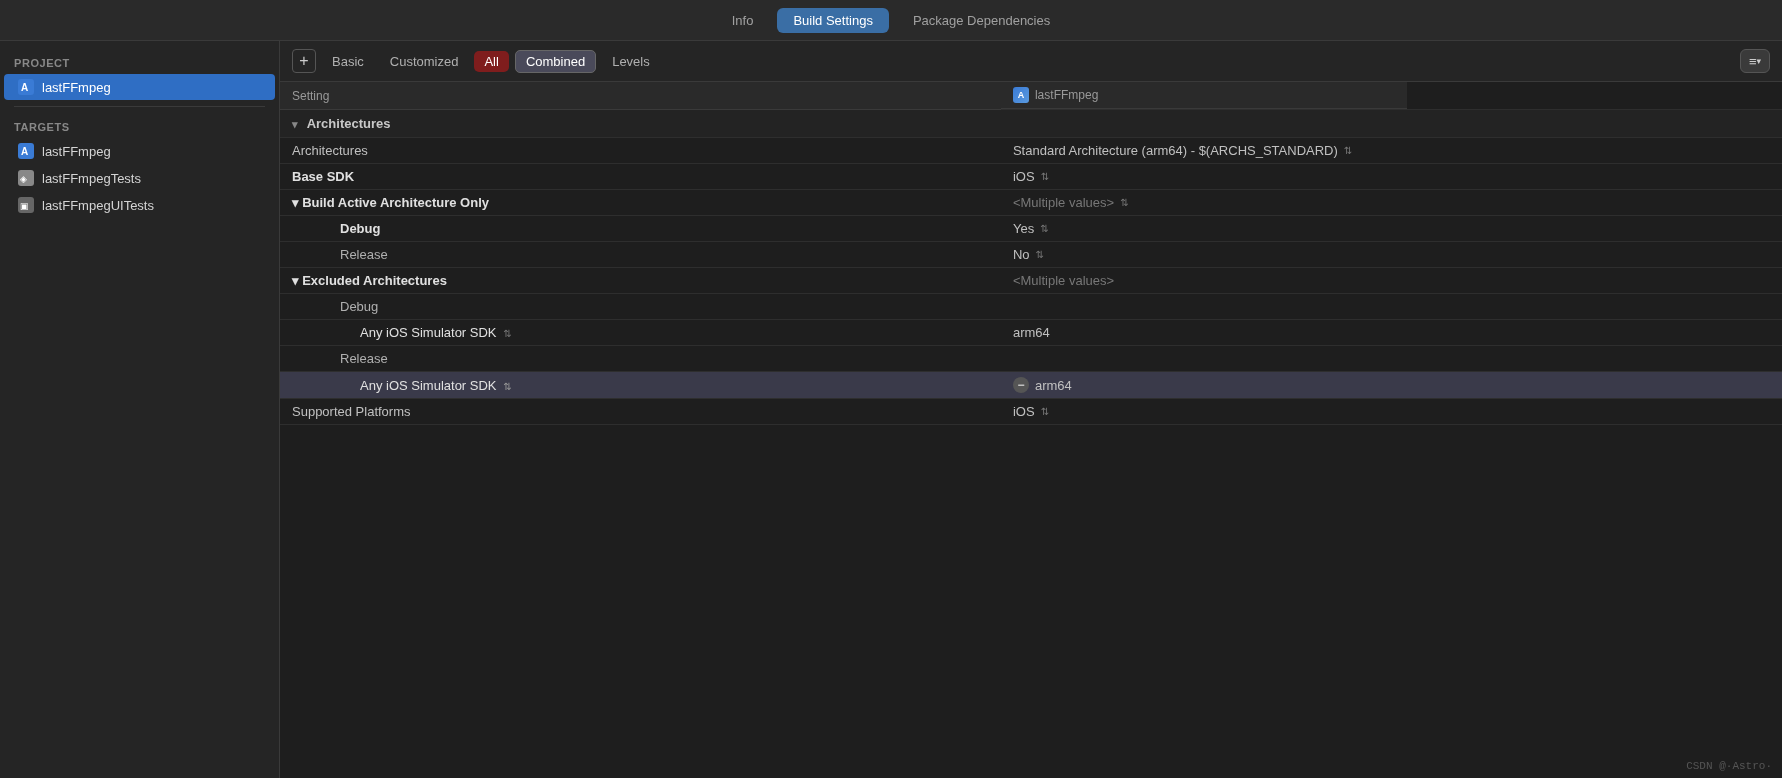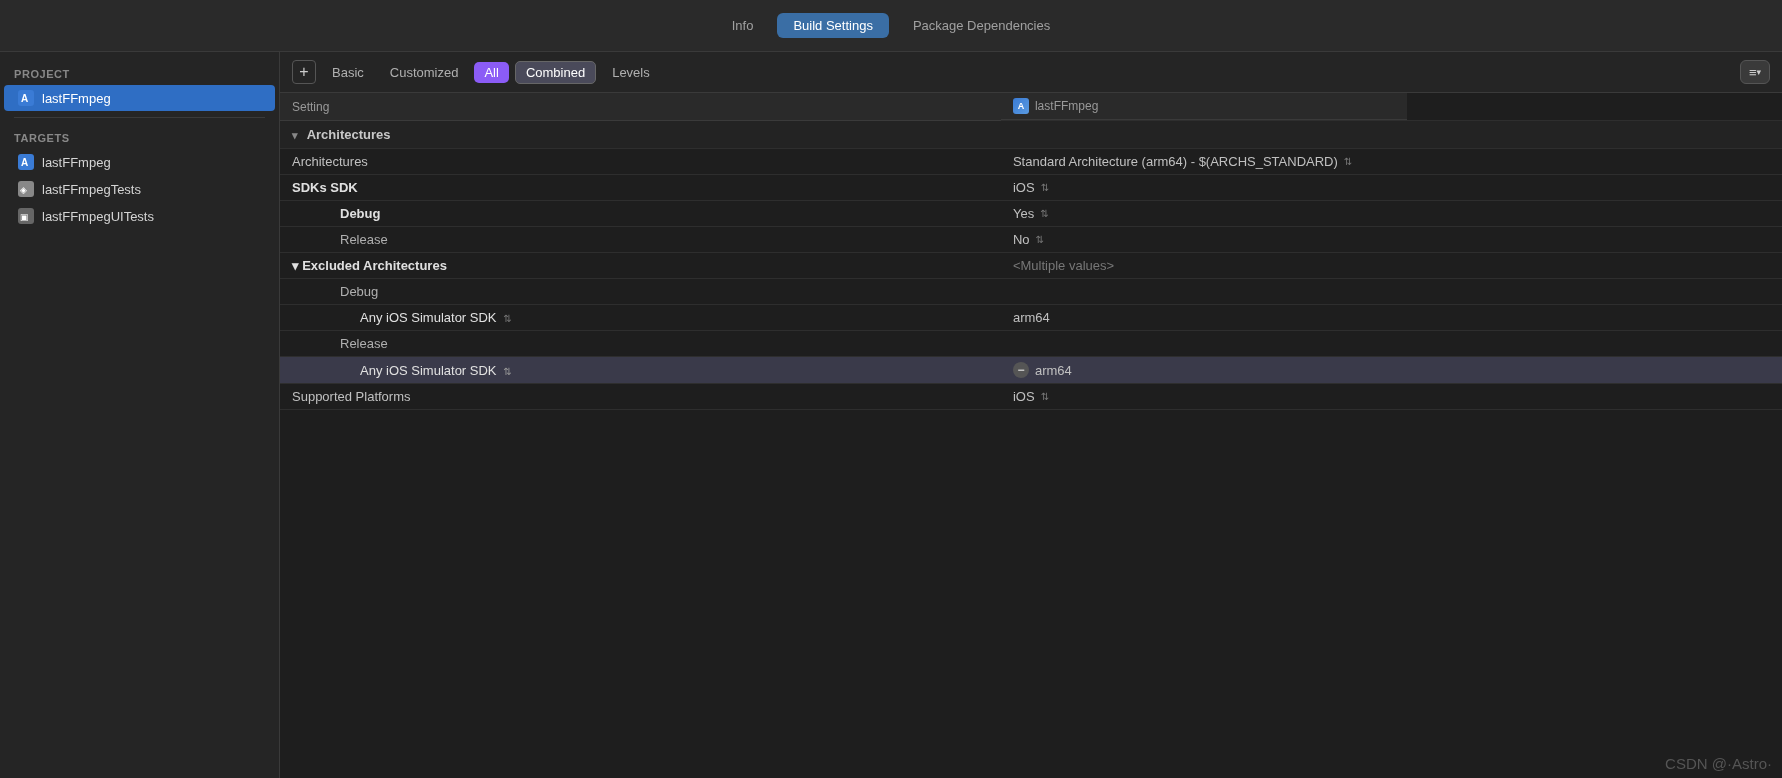--- a/index.html
+++ b/index.html
@@ -11,21 +11,21 @@
       width: 1782px;
       height: 778px;
       overflow: hidden;
       display: flex;
       flex-direction: column;
     }
 
     
     .top-bar {
       background: #2a2a2a;
-      height: 52px;
+      height: 41px;
       display: flex;
       align-items: center;
       justify-content: center;
       gap: 8px;
       border-bottom: 1px solid #3a3a3a;
       flex-shrink: 0;
     }
     .top-bar-btn {
       background: transparent;
       border: none;
@@ -130,21 +130,21 @@
     .filter-btn {
       background: transparent;
       border: none;
       color: #b0b0b0;
       font-size: 13px;
       padding: 3px 10px;
       border-radius: 5px;
       cursor: pointer;
     }
     .filter-btn.all-active {
-      background: #8b5cf6;
+      background: #7f1d1d;
       color: #fff;
     }
     .filter-btn.combined-active {
       background: #4a4a5a;
       color: #fff;
       border: 1px solid #666;
     }
     .filter-right {
       margin-left: auto;
       display: flex;
@@ -280,21 +280,22 @@
       font-size: 12px;
       font-weight: bold;
       flex-shrink: 0;
     }
 
     .watermark {
       position: fixed;
       bottom: 6px;
       right: 10px;
       color: #555;
-      font-size: 15px;
+      font-size: 11px;
+      font-family: Liberation Mono, monospace;
     }
   </style>
 </head>
 <body>
 
 <div class="top-bar">
   <button class="top-bar-btn">Info</button>
   <button class="top-bar-btn active">Build Settings</button>
   <button class="top-bar-btn">Package Dependencies</button>
 </div>
@@ -389,29 +390,41 @@
             <td class="setting-name">Architectures</td>
             <td>
               <div class="setting-value">
                 <span>Standard Architecture (arm64)  -  $(ARCHS_STANDARD)</span>
                 <span class="stepper">⇅</span>
               </div>
             </td>
           </tr>
 
           <tr>
-            <td class="setting-name bold">SDKs SDK</td>
+            <td class="setting-name bold">Base SDK</td>
             <td>
               <div class="setting-value">
                 <span>iOS</span>
                 <span class="stepper">⇅</span>
               </div>
             </td>
           </tr>
 
+          <tr>
+            <td class="setting-name bold">
+              <span class="chevron">▾</span>
+              Build Active Architecture Only
+            </td>
+            <td>
+              <div class="setting-value">
+                <span class="multiple-values">&lt;Multiple values&gt;</span>
+                <span class="stepper">⇅</span>
+              </div>
+            </td>
+          </tr>
 
           <tr>
             <td class="setting-name sub-bold">Debug</td>
             <td>
               <div class="setting-value">
                 <span>Yes</span>
                 <span class="stepper">⇅</span>
               </div>
             </td>
           </tr>

